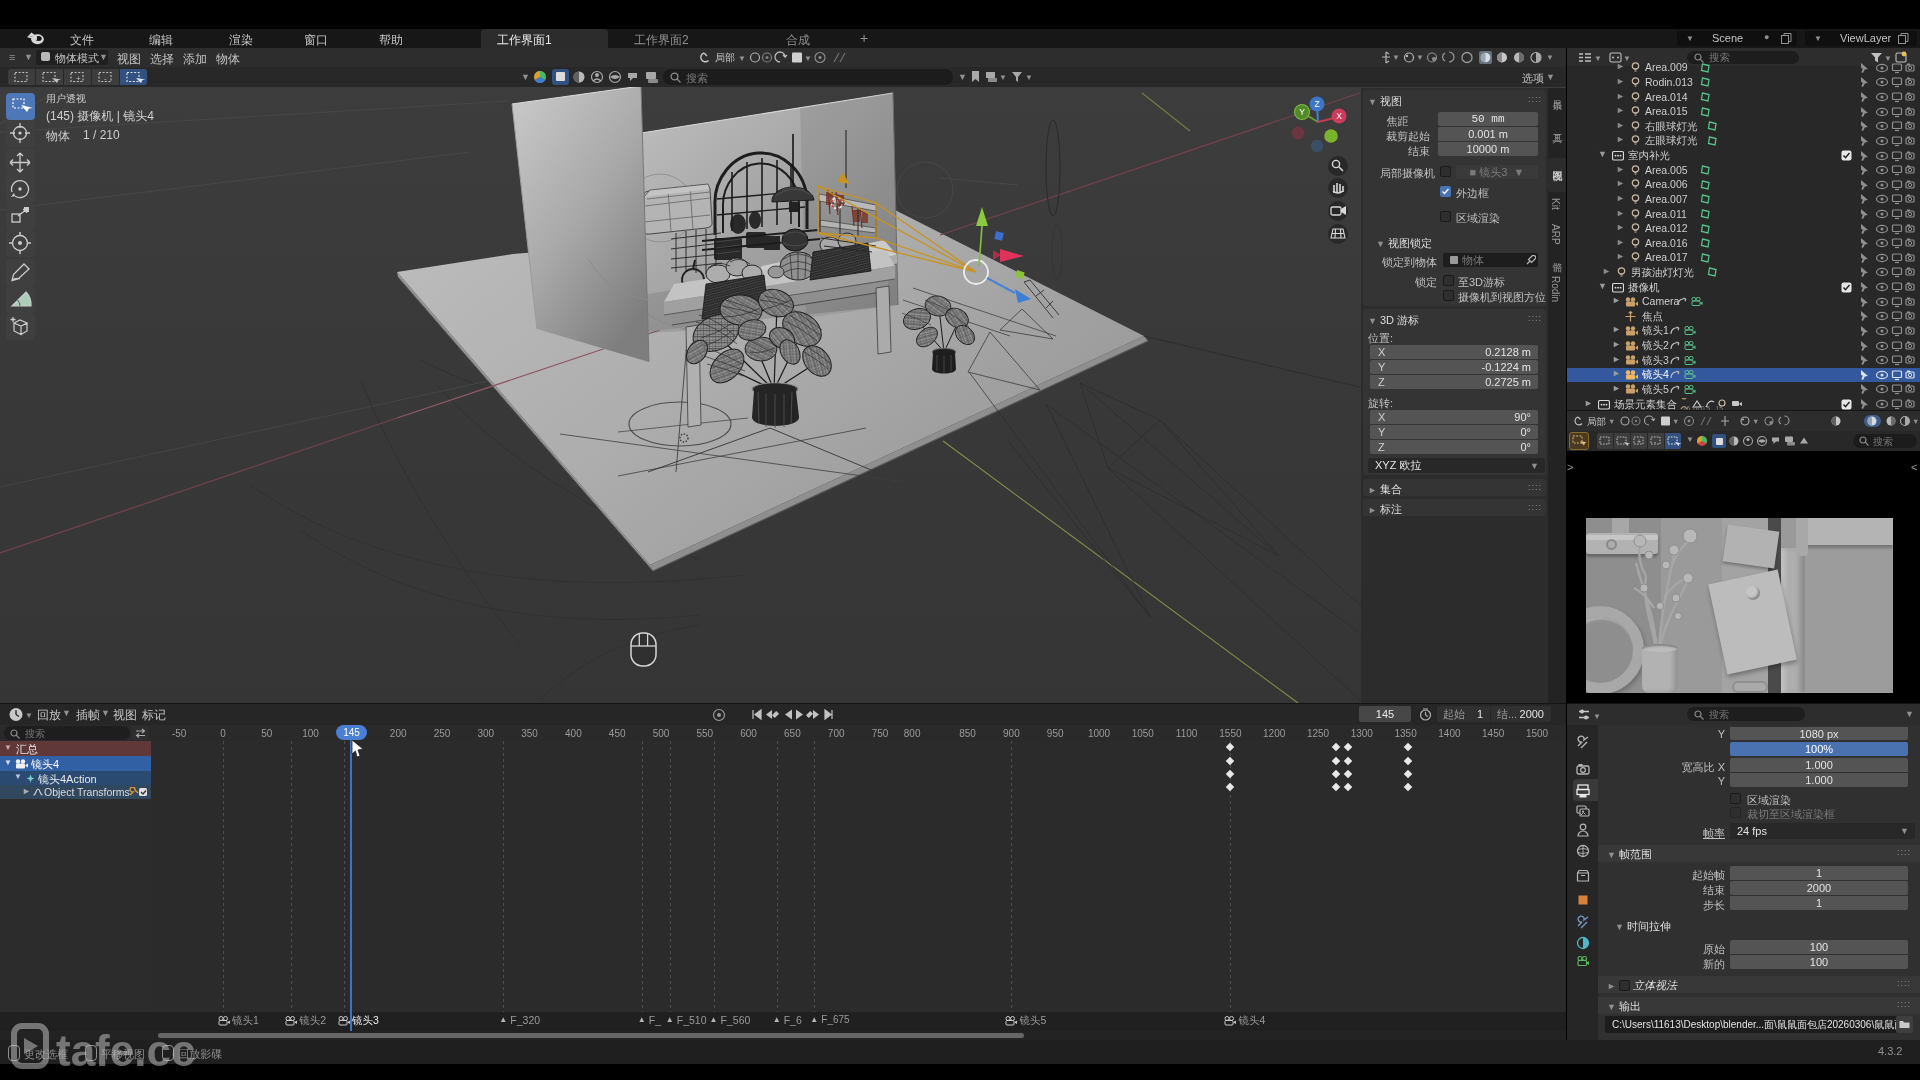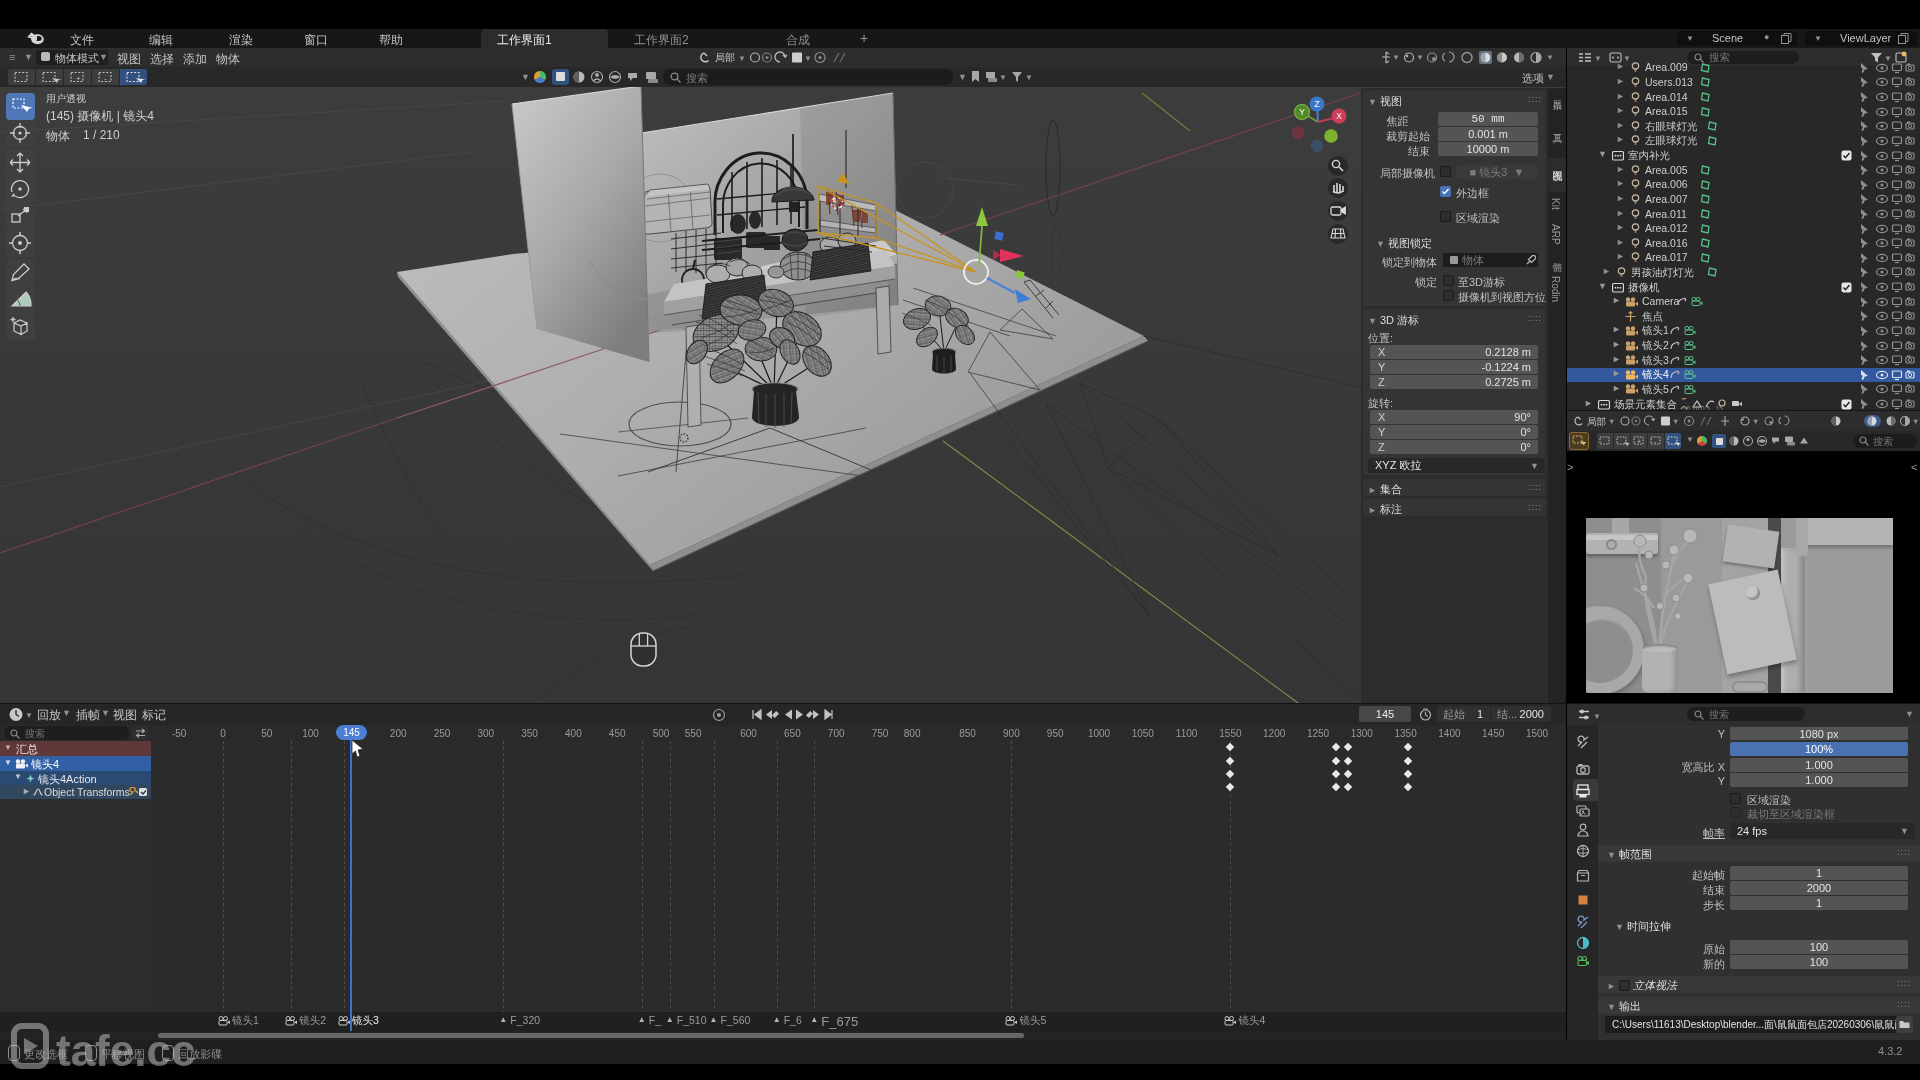--- a/index.html
+++ b/index.html
@@ -645,21 +645,21 @@
         <path d="M36,10.5 h4" stroke="#8f8f8f" stroke-width="1.2"></path>
         <rect x="47" y="3" width="8" height="6" rx="1" fill="none" stroke="#8f8f8f" stroke-width="1.2"></rect>
         <circle cx="51" cy="6" r="1.7" fill="none" stroke="#8f8f8f" stroke-width="1"></circle>
         <rect x="48" y="1.5" width="3" height="1.8" fill="#8f8f8f"></rect>
       </svg>
       <span class="abs" style="left:49px;top:27.92px;color:#8a8a8a;font-size:9px;">►</span>
       <svg class="abs" style="left:63px;top:28.92px" width="11" height="11" viewBox="0 0 11 11">
         <circle cx="5.5" cy="4" r="3.2" fill="none" stroke="#c9b8a2" stroke-width="1.2"></circle>
         <path d="M4,7 h3 M4.5,9 h2" stroke="#c9b8a2" stroke-width="1.1"></path>
       </svg>
-      <span class="abs" style="left:78px;top:27.92px;color:#cecece;font-size:10.5px;">Users.013</span>
+      <span class="abs" style="left:78px;top:27.92px;color:#cecece;font-size:10.5px;">Rodin.013</span>
       <svg class="abs" style="left:133px;top:29.42px" width="11" height="10" viewBox="0 0 11 10">
         <path d="M2.5,1 L9,2.5 L8,9 L1.5,7.5 Z" fill="none" stroke="#58c089" stroke-width="1.3"></path>
       </svg>
       <svg class="abs" style="left:292px;top:28.42px" width="56" height="12" viewBox="0 0 56 12">
         <path d="M2,1 l7,6 l-3.2,0.4 l-1.8,3.6 l-1.6,-0.8 l1.4,-3.4 l-1.8,-1 Z" fill="#8f8f8f"></path>
         <ellipse cx="23" cy="6" rx="5.5" ry="3.6" fill="none" stroke="#8f8f8f" stroke-width="1.2"></ellipse>
         <circle cx="23" cy="6" r="1.5" fill="#8f8f8f"></circle>
         <rect x="33.5" y="2" width="9" height="6.5" rx="1" fill="none" stroke="#8f8f8f" stroke-width="1.2"></rect>
         <path d="M36,10.5 h4" stroke="#8f8f8f" stroke-width="1.2"></path>
         <rect x="47" y="3" width="8" height="6" rx="1" fill="none" stroke="#8f8f8f" stroke-width="1.2"></rect>
@@ -1324,21 +1324,21 @@
       <span class="abs" style="left:246.8px;top:3px;width:40px;text-align:center;color:#9a9a9a;font-size:10px;">50</span>
       <span class="abs" style="left:290.6px;top:3px;width:40px;text-align:center;color:#9a9a9a;font-size:10px;">100</span>
       <span class="abs" style="left:334.4px;top:3px;width:40px;text-align:center;color:#9a9a9a;font-size:10px;">150</span>
       <span class="abs" style="left:378.2px;top:3px;width:40px;text-align:center;color:#9a9a9a;font-size:10px;">200</span>
       <span class="abs" style="left:422px;top:3px;width:40px;text-align:center;color:#9a9a9a;font-size:10px;">250</span>
       <span class="abs" style="left:465.8px;top:3px;width:40px;text-align:center;color:#9a9a9a;font-size:10px;">300</span>
       <span class="abs" style="left:509.6px;top:3px;width:40px;text-align:center;color:#9a9a9a;font-size:10px;">350</span>
       <span class="abs" style="left:553.4px;top:3px;width:40px;text-align:center;color:#9a9a9a;font-size:10px;">400</span>
       <span class="abs" style="left:597.2px;top:3px;width:40px;text-align:center;color:#9a9a9a;font-size:10px;">450</span>
       <span class="abs" style="left:641px;top:3px;width:40px;text-align:center;color:#9a9a9a;font-size:10px;">500</span>
-      <span class="abs" style="left:684.8px;top:3px;width:40px;text-align:left;color:#9a9a9a;font-size:10px;">550</span>
+      <span class="abs" style="left:684.8px;top:3px;width:40px;text-align:center;color:#9a9a9a;font-size:10px;">550</span>
       <span class="abs" style="left:728.6px;top:3px;width:40px;text-align:center;color:#9a9a9a;font-size:10px;">600</span>
       <span class="abs" style="left:772.4px;top:3px;width:40px;text-align:center;color:#9a9a9a;font-size:10px;">650</span>
       <span class="abs" style="left:816.2px;top:3px;width:40px;text-align:center;color:#9a9a9a;font-size:10px;">700</span>
       <span class="abs" style="left:860px;top:3px;width:40px;text-align:center;color:#9a9a9a;font-size:10px;">750</span>
       <span class="abs" style="left:903.8px;top:3px;width:40px;text-align:left;color:#9a9a9a;font-size:10px;">800</span>
       <span class="abs" style="left:947.6px;top:3px;width:40px;text-align:center;color:#9a9a9a;font-size:10px;">850</span>
       <span class="abs" style="left:991.4px;top:3px;width:40px;text-align:center;color:#9a9a9a;font-size:10px;">900</span>
       <span class="abs" style="left:1035.2px;top:3px;width:40px;text-align:center;color:#9a9a9a;font-size:10px;">950</span>
       <span class="abs" style="left:1079px;top:3px;width:40px;text-align:center;color:#9a9a9a;font-size:10px;">1000</span>
       <span class="abs" style="left:1122.8px;top:3px;width:40px;text-align:center;color:#9a9a9a;font-size:10px;">1050</span>
@@ -1451,21 +1451,21 @@
       <span class="abs" style="left:510.32px;top:2px;color:#9a9a9a;font-size:10.5px;">F_320</span>
       <span class="abs" style="left:637.7280000000001px;top:3px;color:#b5b5b5;font-size:8px;">▲</span>
       <span class="abs" style="left:648.7280000000001px;top:2px;color:#9a9a9a;font-size:10.5px;">F_</span>
       <span class="abs" style="left:665.76px;top:3px;color:#b5b5b5;font-size:8px;">▲</span>
       <span class="abs" style="left:676.76px;top:2px;color:#9a9a9a;font-size:10.5px;">F_510</span>
       <span class="abs" style="left:709.56px;top:3px;color:#b5b5b5;font-size:8px;">▲</span>
       <span class="abs" style="left:720.56px;top:2px;color:#9a9a9a;font-size:10.5px;">F_560</span>
       <span class="abs" style="left:772.632px;top:3px;color:#b5b5b5;font-size:8px;">▲</span>
       <span class="abs" style="left:783.632px;top:2px;color:#9a9a9a;font-size:10.5px;">F_6</span>
       <span class="abs" style="left:810.3px;top:3px;color:#b5b5b5;font-size:8px;">▲</span>
-      <span class="abs" style="left:821.3px;top:2px;color:#9a9a9a;font-size:13px;text-align:right;">F_675</span>
+      <span class="abs" style="left:821.3px;top:2px;color:#9a9a9a;font-size:10px;text-align:right;">F_675</span>
     </div>
   <div class="abs" style="left:0;top:328px;width:1566px;height:9px;background:#232323;"></div>
   <div class="abs" style="left:158px;top:330px;width:866px;height:5px;background:#676767;border-radius:3px;"></div>
 
   <div class="abs" style="left:350px;top:22px;width:2px;height:306px;background:#3d72c9;"></div>
   <div class="abs" style="left:336px;top:22px;width:31px;height:15px;background:#4a7fd4;border-radius:8px;color:#fff;font-size:10px;text-align:center;line-height:15px;">145</div>
   <svg class="abs" style="left:350px;top:36px;" width="15" height="20" viewBox="0 0 15 20">
       <path d="M2,1 L13,10 L8,11 L10,17 L7,18 L5.5,12 L2,15 Z" fill="#fff" stroke="#222" stroke-width="0.8"></path>
     </svg>
   <div id="keys">

